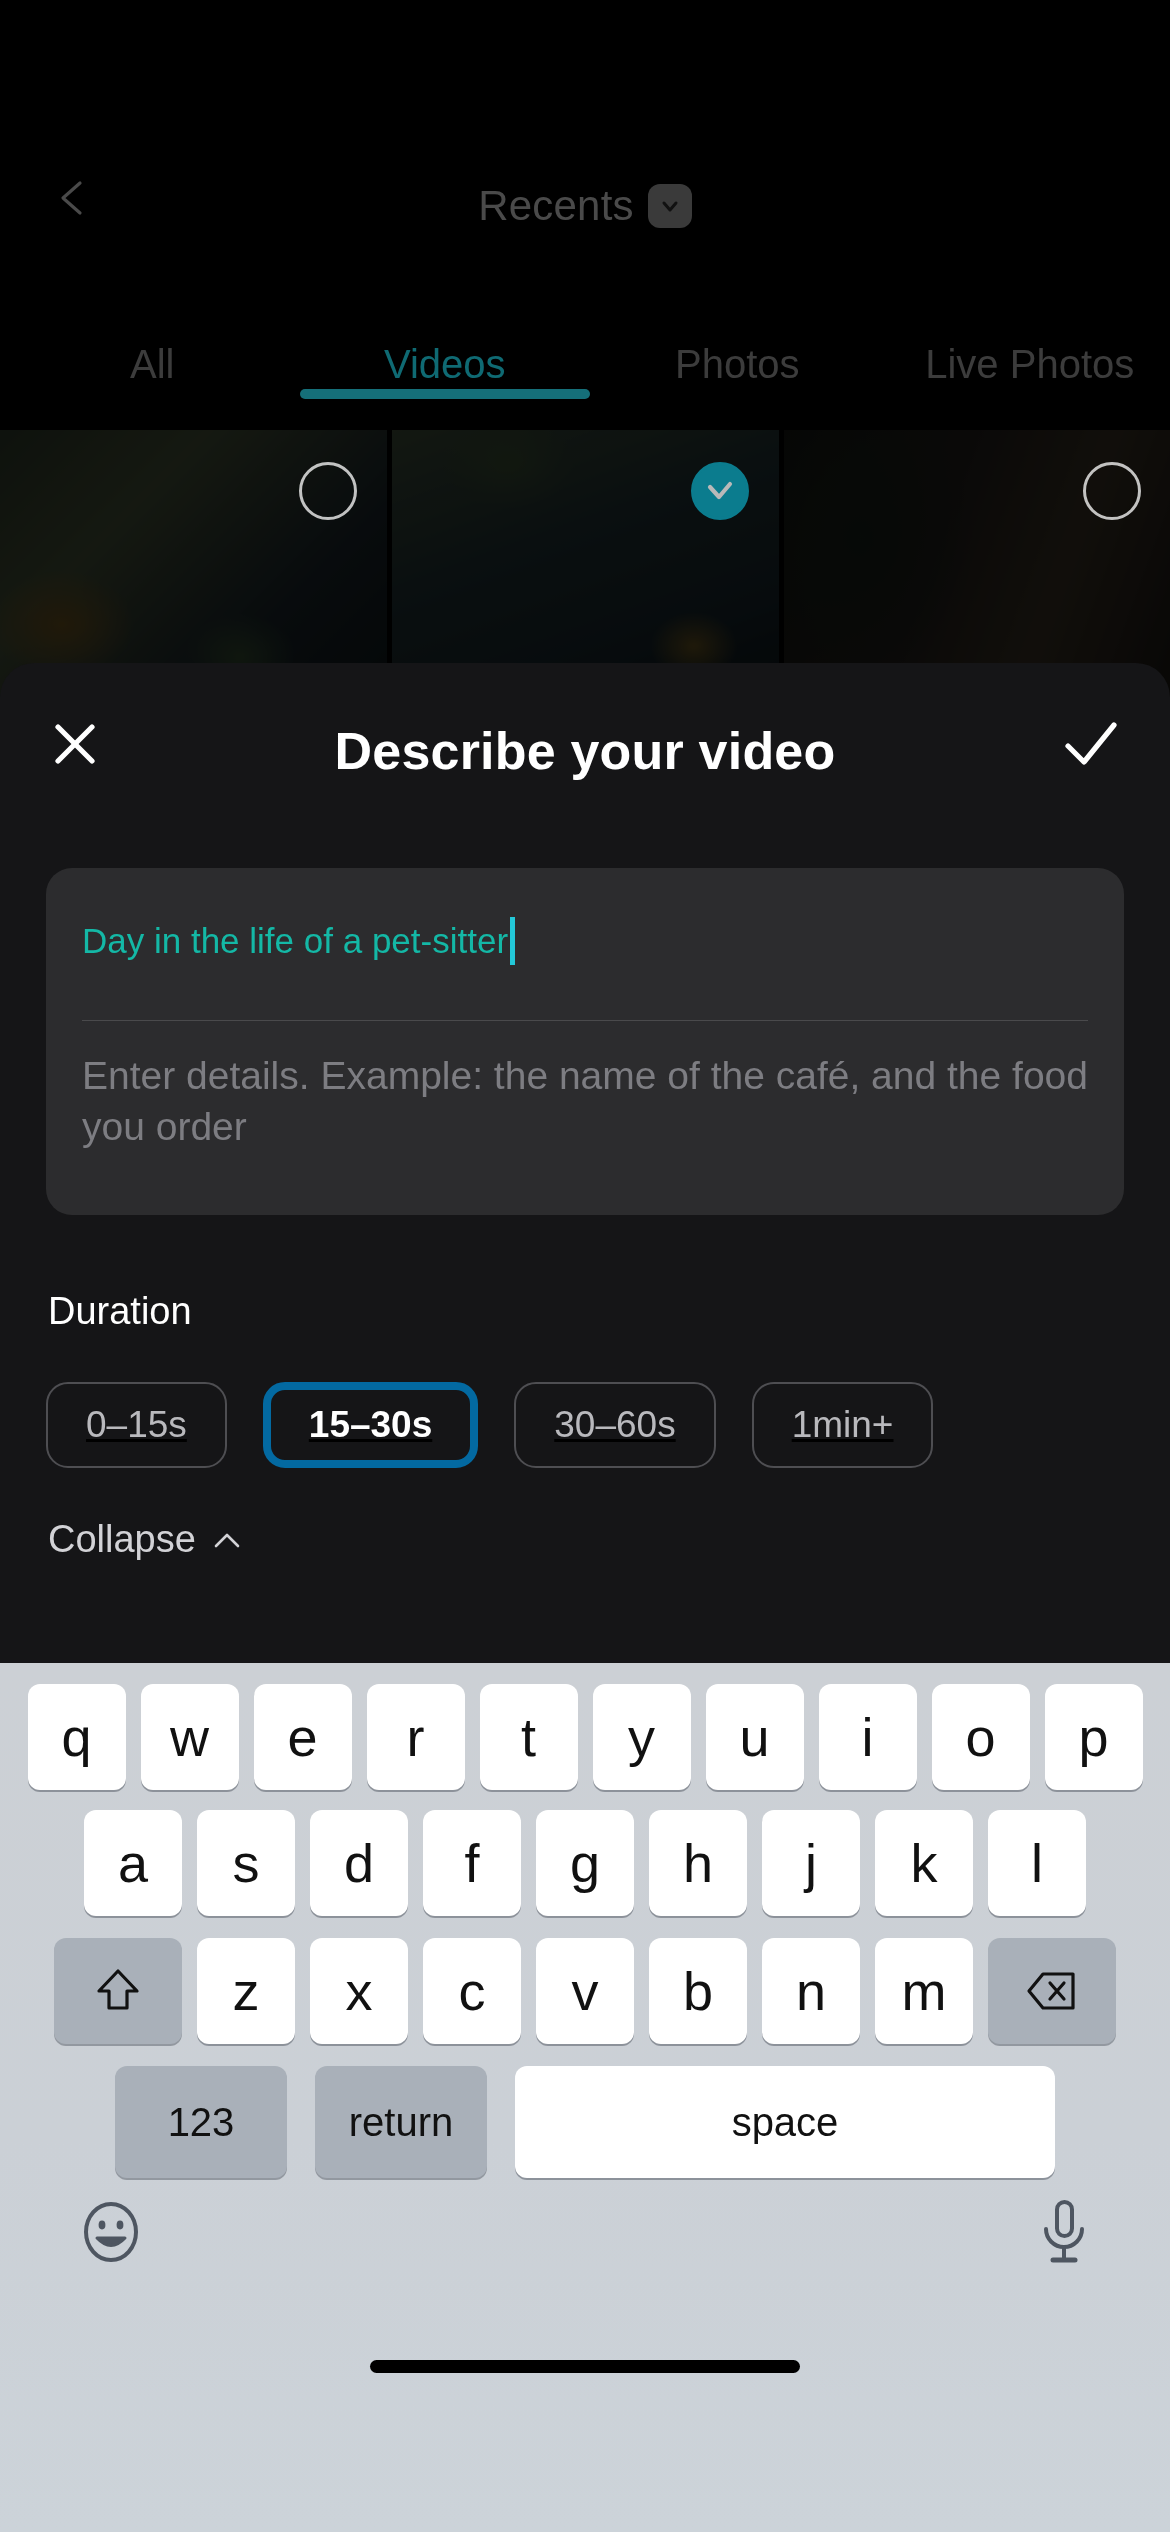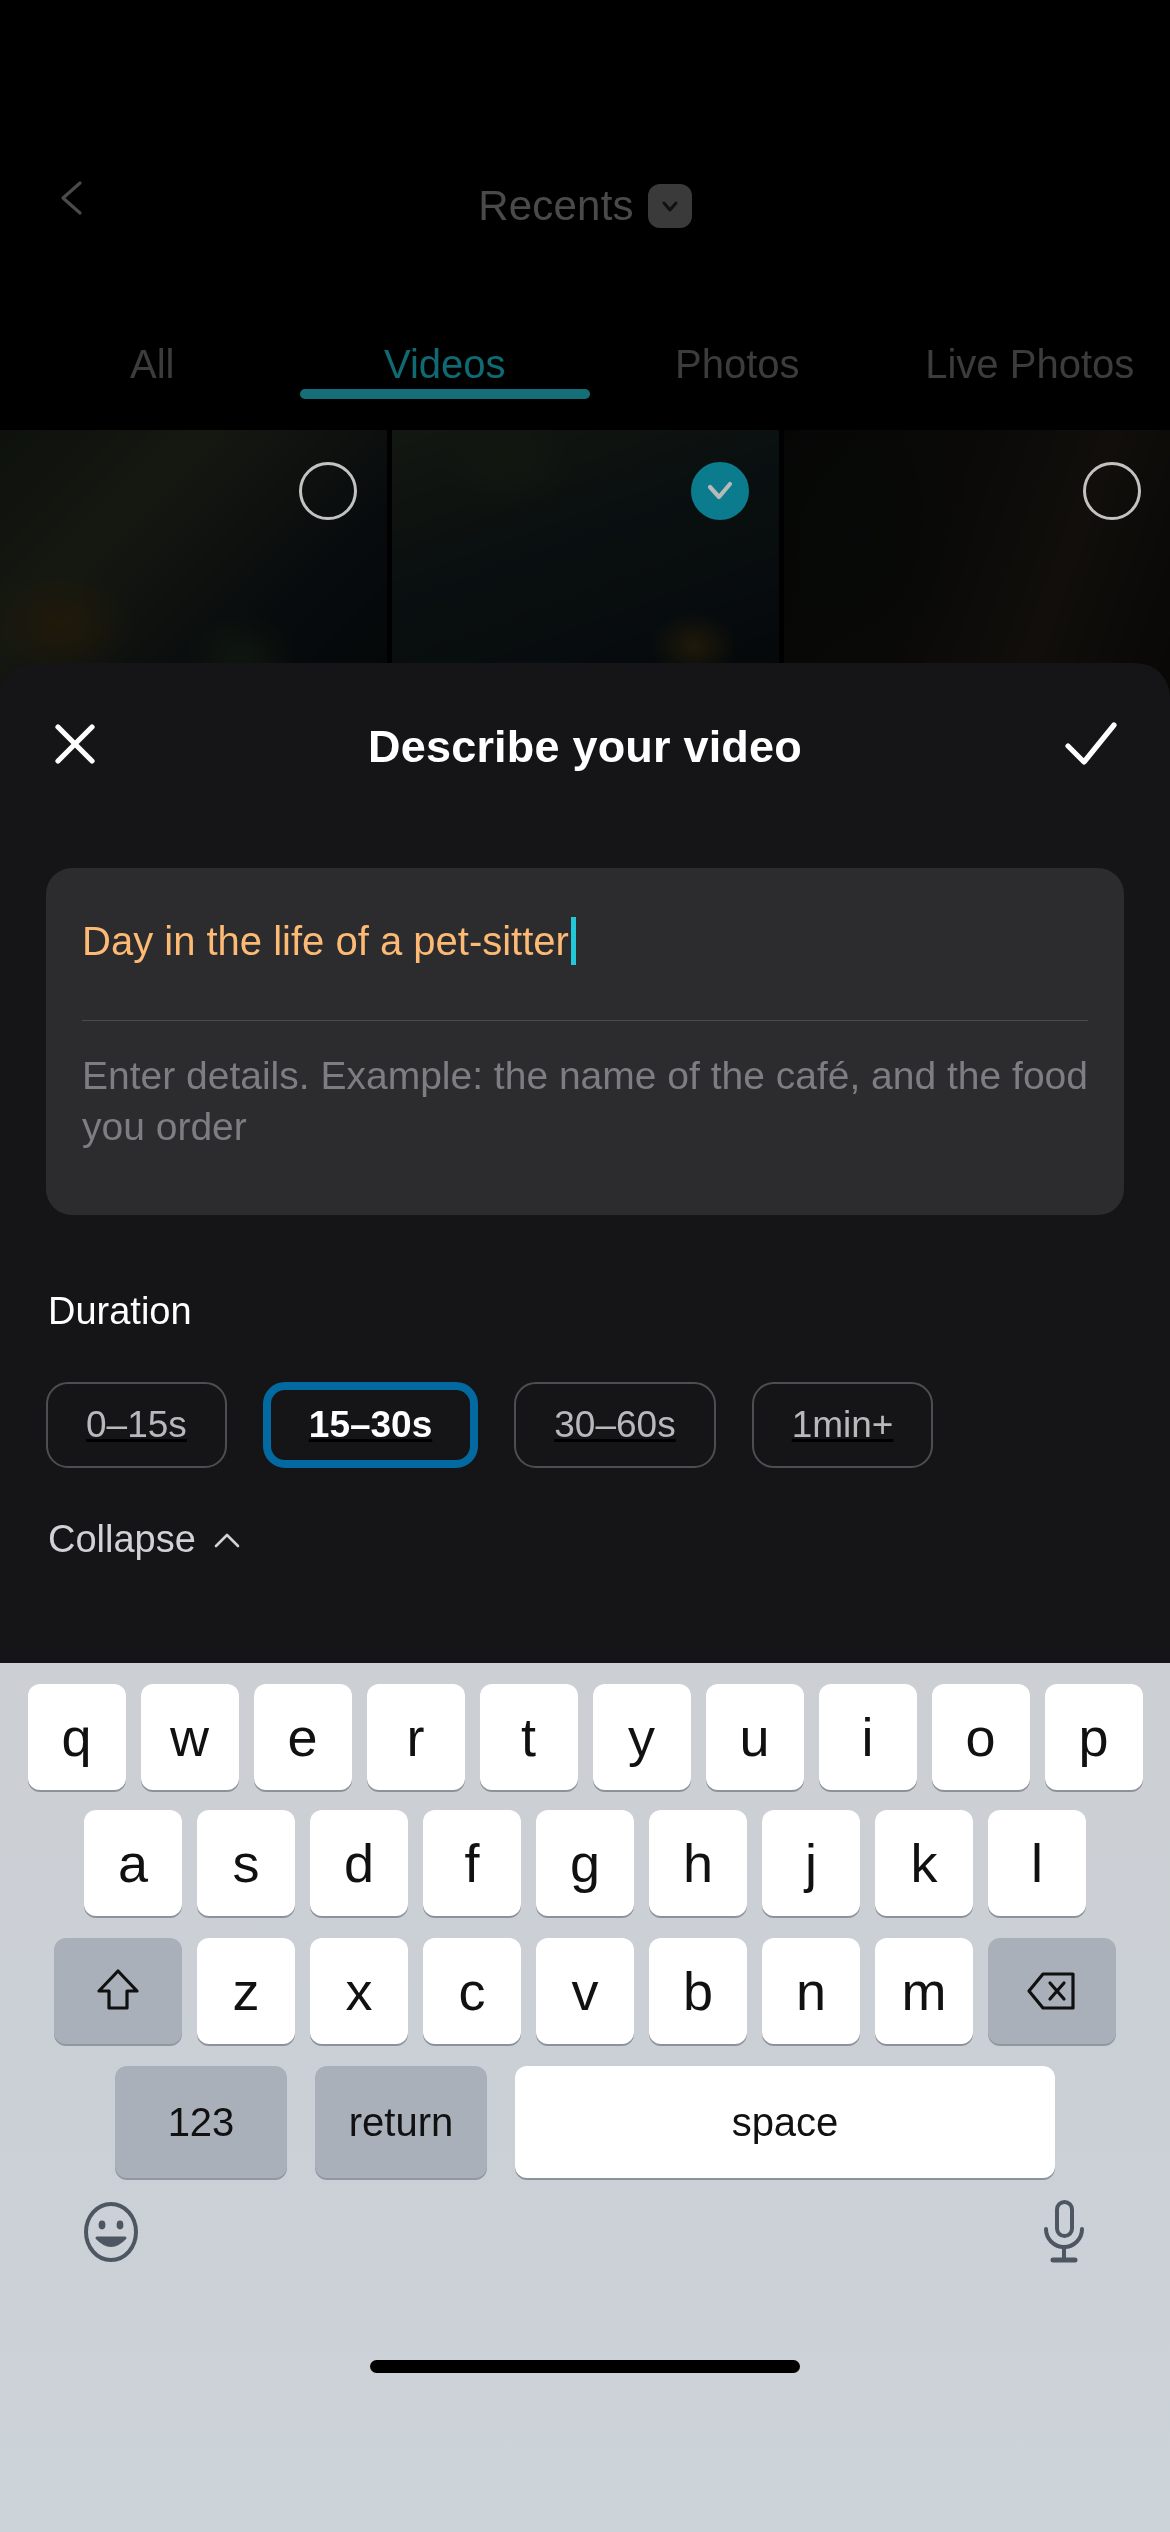--- a/index.html
+++ b/index.html
@@ -109,42 +109,42 @@
     position: relative; height: 160px;
   }
   #close-btn {
     position: absolute; left: 46px; top: 52px;
     width: 58px; height: 58px;
     display: flex; align-items: center; justify-content: center;
   }
   #close-btn svg { width: 52px; height: 52px; display: block; }
   #sheet-title {
     position: absolute; left: 0; top: 58px; width: 1170px;
-    text-align: center; font-size: 45px; font-weight: 700; color: #fff;
+    text-align: center; font-size: 52px; font-weight: 700; color: #fff;
     letter-spacing: .2px;
   }
   #confirm-btn {
     position: absolute; right: 48px; top: 52px;
     width: 62px; height: 58px;
     display: flex; align-items: center; justify-content: center;
   }
   #confirm-btn svg { width: 58px; height: 52px; display: block; }
 
   
   #input-card {
     position: absolute; left: 46px; top: 868px;
     width: 1078px; height: 347px;
     background: #2c2c2e; border-radius: 26px;
     padding: 42px 36px 0 36px;
   }
   #title-row {
     display: flex; align-items: center; height: 62px;
   }
   #title-value {
-    font-size: 40px; color: #fdba74; white-space: nowrap;
+    font-size: 35px; color: #14b8a6; white-space: nowrap;
   }
   #caret {
     width: 5px; height: 48px; background: #23c8d8; margin-left: 2px;
   }
   #card-divider {
     position: absolute; left: 36px; right: 36px; top: 152px;
     height: 1px; background: #4a4a4c;
   }
   #details-placeholder {
     position: absolute; left: 36px; right: 30px; top: 182px;

